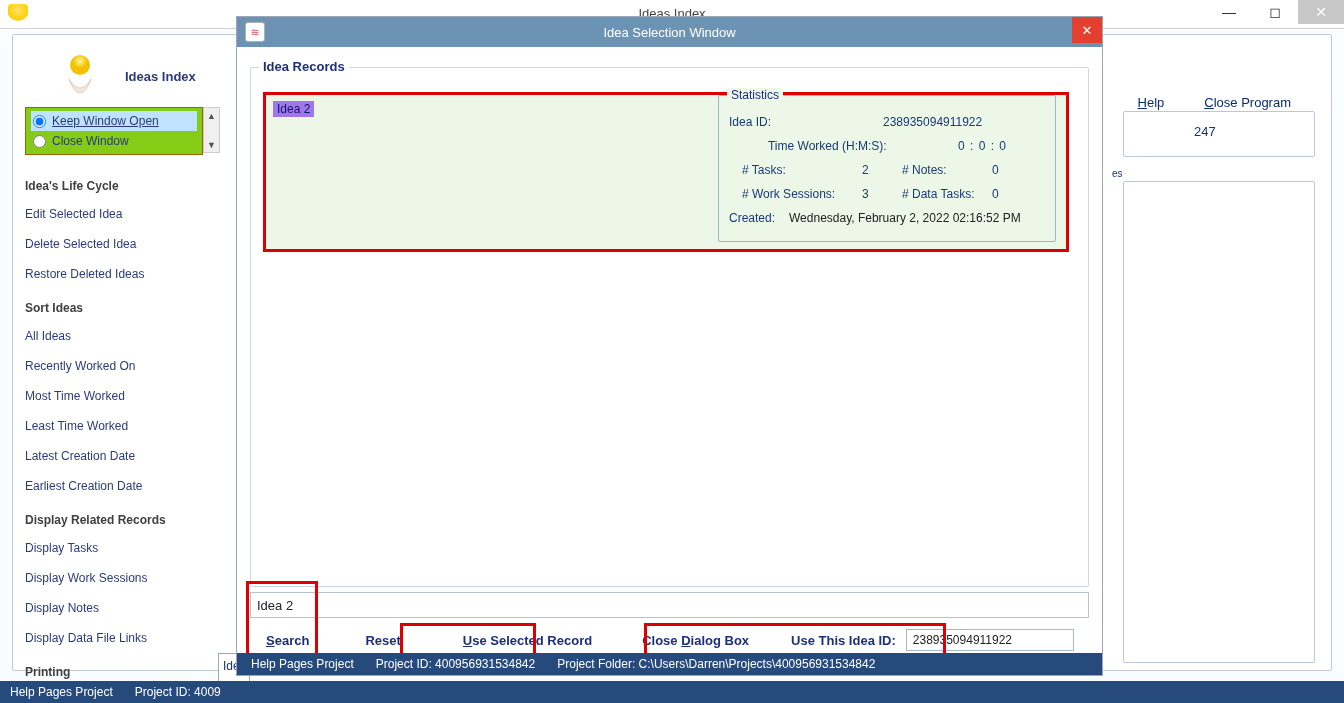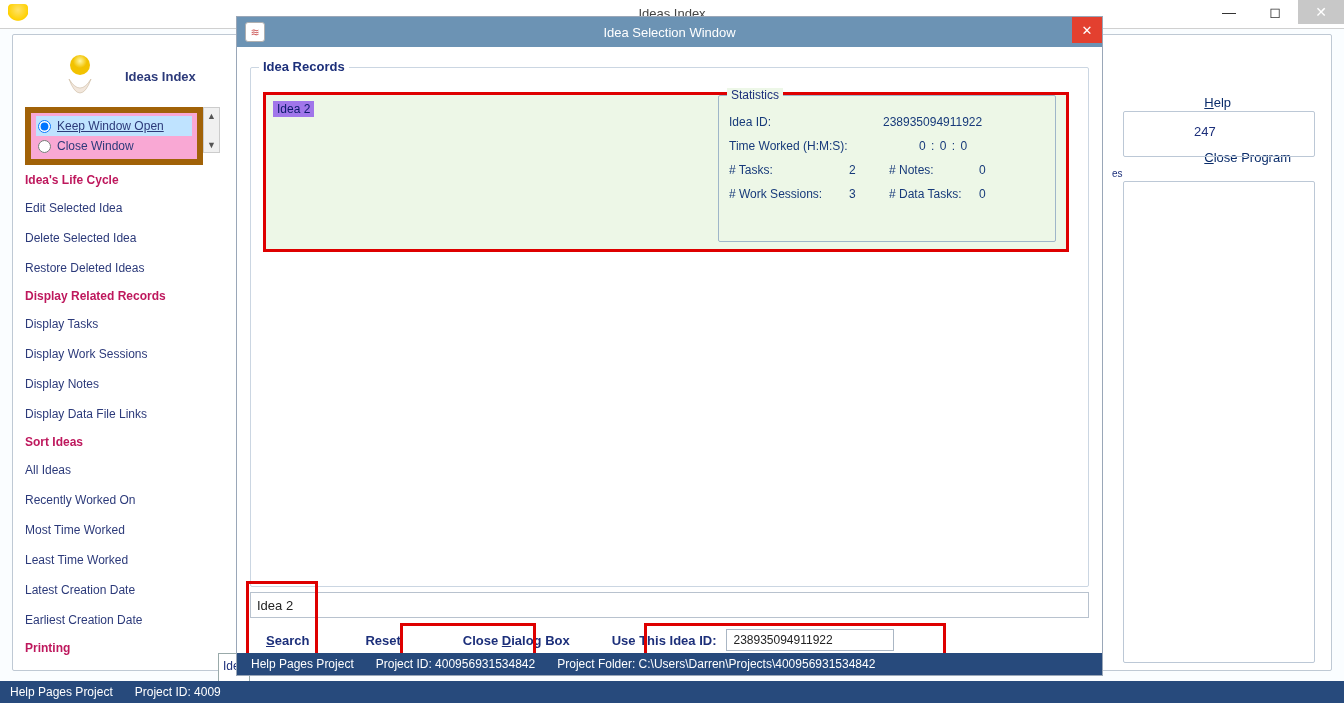--- a/index.html
+++ b/index.html
@@ -53,21 +53,20 @@
     font-size: 14px;
     color: #333;
     font-family: "Segoe UI Symbol", sans-serif;
   }
   .main-winbtns .wb.close { background: #c8c8c8; color: #fff; }
   .main-menubar {
     position: absolute;
     right: 40px; top: 60px;
     display: flex;
     gap: 40px;
-    flex-direction: column;
   }
   .main-menubar .mitem { color: #0a2c6a; font-size: 13px; }
   .main-menubar .mitem .u { text-decoration: underline; }
 
   .main-body {
     position: absolute;
     left: 12px; top: 34px; right: 12px; bottom: 32px;
     border: 1px solid #bfc9d4;
     background: #fff;
     border-radius: 2px;
@@ -86,22 +85,22 @@
   .sidebar-title {
     position: absolute;
     left: 100px; top: 14px;
     font-weight: bold;
     font-size: 13px;
   }
   .side-options {
     position: absolute;
     left: 0; top: 52px;
     width: 178px;
-    border: 6px solid #a16207;
-    background: #f9a8d4;
+    border: 1px solid #a16207;
+    background: #84cc16;
     padding: 3px 5px;
     box-sizing: border-box;
   }
   .side-options .opt {
     display: flex; align-items: center;
     height: 20px;
   }
   .side-options .opt.selected {
     background: #bfe3ff;
   }
@@ -119,21 +118,21 @@
     height:15px;
     display:flex;align-items:center;justify-content:center;
     font-size:9px;color:#555;
   }
   .side-list {
     position: absolute;
     left: 0; top: 106px;
     width: 188px;
   }
   .side-group { margin-bottom: 10px; }
-  .side-group-title { font-weight: bold; margin: 12px 0 4px 0; color:#be185d; }
+  .side-group-title { font-weight: bold; margin: 18px 0 4px 0; color:#404040; }
   .side-item { margin: 12px 0; padding: 2px 0; cursor:pointer; }
 
   .right-box {
     position: absolute;
     right: 16px; top: 76px;
     width: 190px; height: 44px;
     border: 1px solid #bcc8d6;
     border-radius: 2px;
     font-size: 13px;
     color: #1c2f7a;
@@ -286,21 +285,21 @@
     padding:0 4px;
     font-size:12px;
     color:#1c2f7a;
   }
   .stats-body {
     position:absolute;
     left:10px; right:10px; top:14px; bottom:6px;
     font-size:12px;
     color:#173a7a;
   }
-  .stats-row { display:flex; height:24px; align-items:center;}
+  .stats-row { display:flex; height:24px; align-items:center;justify-content:center;}
   .stats-row .sl { width: 120px; }
   .stats-row .sv { width: 40px; text-align:left; }
   .stats-row .sv2 { flex:1; text-align:left; }
   .stats-row.created .sv2 { color:#222; margin-left:8px;}
   .stats-row .sep{width:14px;text-align:center;}
 
   .search-box {
     position: absolute;
     left: 6px; right: 6px;
     top: 539px;
@@ -434,34 +433,34 @@
       </div>
 
       <div class="side-list" id="side-list">
           <div class="side-group">
             <div class="side-group-title">Idea's Life Cycle</div>
             <div class="side-item">Edit Selected Idea</div>
             <div class="side-item">Delete Selected Idea</div>
             <div class="side-item">Restore Deleted Ideas</div>
           </div>
           <div class="side-group">
-            <div class="side-group-title">Display Related Records</div>
-            <div class="side-item">Display Tasks</div>
-            <div class="side-item">Display Work Sessions</div>
-            <div class="side-item">Display Notes</div>
-            <div class="side-item">Display Data File Links</div>
-          </div>
-          <div class="side-group">
             <div class="side-group-title">Sort Ideas</div>
             <div class="side-item">All Ideas</div>
             <div class="side-item">Recently Worked On</div>
             <div class="side-item">Most Time Worked</div>
             <div class="side-item">Least Time Worked</div>
             <div class="side-item">Latest Creation Date</div>
             <div class="side-item">Earliest Creation Date</div>
+          </div>
+          <div class="side-group">
+            <div class="side-group-title">Display Related Records</div>
+            <div class="side-item">Display Tasks</div>
+            <div class="side-item">Display Work Sessions</div>
+            <div class="side-item">Display Notes</div>
+            <div class="side-item">Display Data File Links</div>
           </div>
           <div class="side-group">
             <div class="side-group-title">Printing</div>
           </div>
         </div>
     </div>
 
     <div class="right-box">
       <div class="lbl">rds</div>
       <div class="val">247</div>
@@ -519,31 +518,36 @@
               <div class="sv">2</div>
               <div class="sl" style="width:90px;"># Notes:</div>
               <div class="sv">0</div>
             </div>
             <div class="stats-row">
               <div class="sl"># Work Sessions:</div>
               <div class="sv">3</div>
               <div class="sl" style="width:90px;"># Data Tasks:</div>
               <div class="sv">0</div>
             </div>
+            <div class="stats-row created">
+              <div style="width:52px;">Created:</div>
+              <div class="sv2">Wednesday, February 2, 2022   02:16:52 PM</div>
+            </div>
           </div>
         </div>
       </div>
     </div>
 
     <input class="search-box" value="Idea 2" style="">
     <div class="search-red"></div>
 
     <div class="btn-row">
       <div class="btn"><span class="u">S</span>earch</div>
       <div class="btn" style="margin-right:30px;">Reset</div>
+      <div class="btn" style="margin-right:18px;"><span class="u">U</span>se Selected Record</div>
       <div class="btn" style="margin-right:10px;">Close <span class="u">D</span>ialog Box</div>
       <div class="btn" style="margin-right:0;padding-right:4px;">Use This Idea ID:</div>
       <input class="idea-id-input" value="238935094911922" style="">
     </div>
     <div class="use-red"></div>
     <div class="useid-red"></div>
   </div>
 
   <div class="dialog-status">
     <span>Help Pages Project</span>

